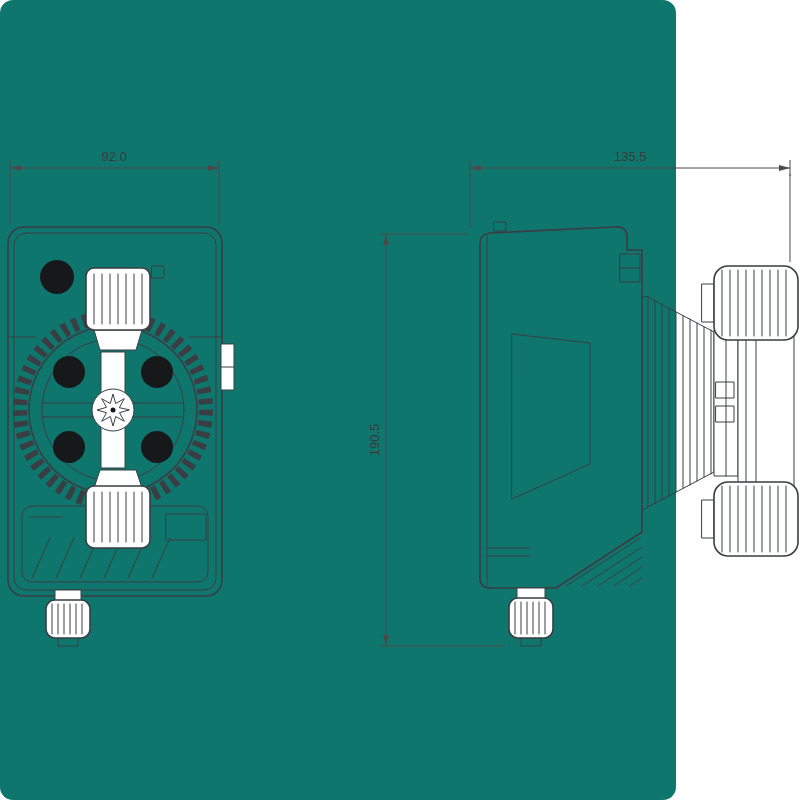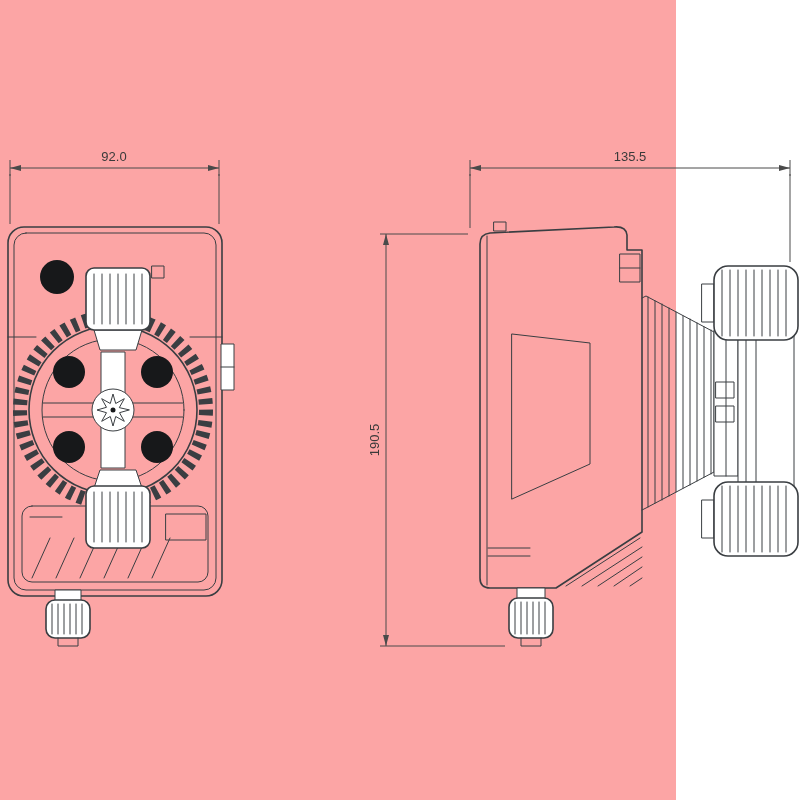--- a/index.html
+++ b/index.html
@@ -1,17 +1,17 @@
 <!DOCTYPE html>
 <html><head>
 <meta charset="utf-8">
 <style>
   html,body{margin:0;padding:0;background:#ffffff;}
   body{width:800px;height:800px;overflow:hidden;font-family:"Liberation Sans",sans-serif;}
-  .canvas{width:676px;height:800px;position:relative;background:#fca5a5;}
+  .canvas{width:676px;height:800px;position:relative;background:#0f766e;border-radius:13px;}
   svg{display:block;}
   .ln{fill:none;stroke:#3a3e42;stroke-width:1.6;stroke-linejoin:round;stroke-linecap:round;}
   .thin{fill:none;stroke:#3a3e42;stroke-width:1;stroke-linejoin:round;stroke-linecap:round;}
   .teeth{fill:none;stroke:#3a3e42;stroke-width:14;stroke-dasharray:5.5 5.5;}
   .dark{fill:#17181a;stroke:none;}
   .white{fill:#ffffff;stroke:#3a3e42;stroke-width:1.6;stroke-linejoin:round;}
   .white-thin{fill:#ffffff;stroke:#3a3e42;stroke-width:1;stroke-linejoin:round;}
   .dim{fill:none;stroke:#4a4a4a;stroke-width:1;}
   .dim-arrow{fill:#4a4a4a;stroke:none;}
   .dim-label{font-family:"Liberation Sans",sans-serif;font-size:13px;fill:#3a3a3a;}

